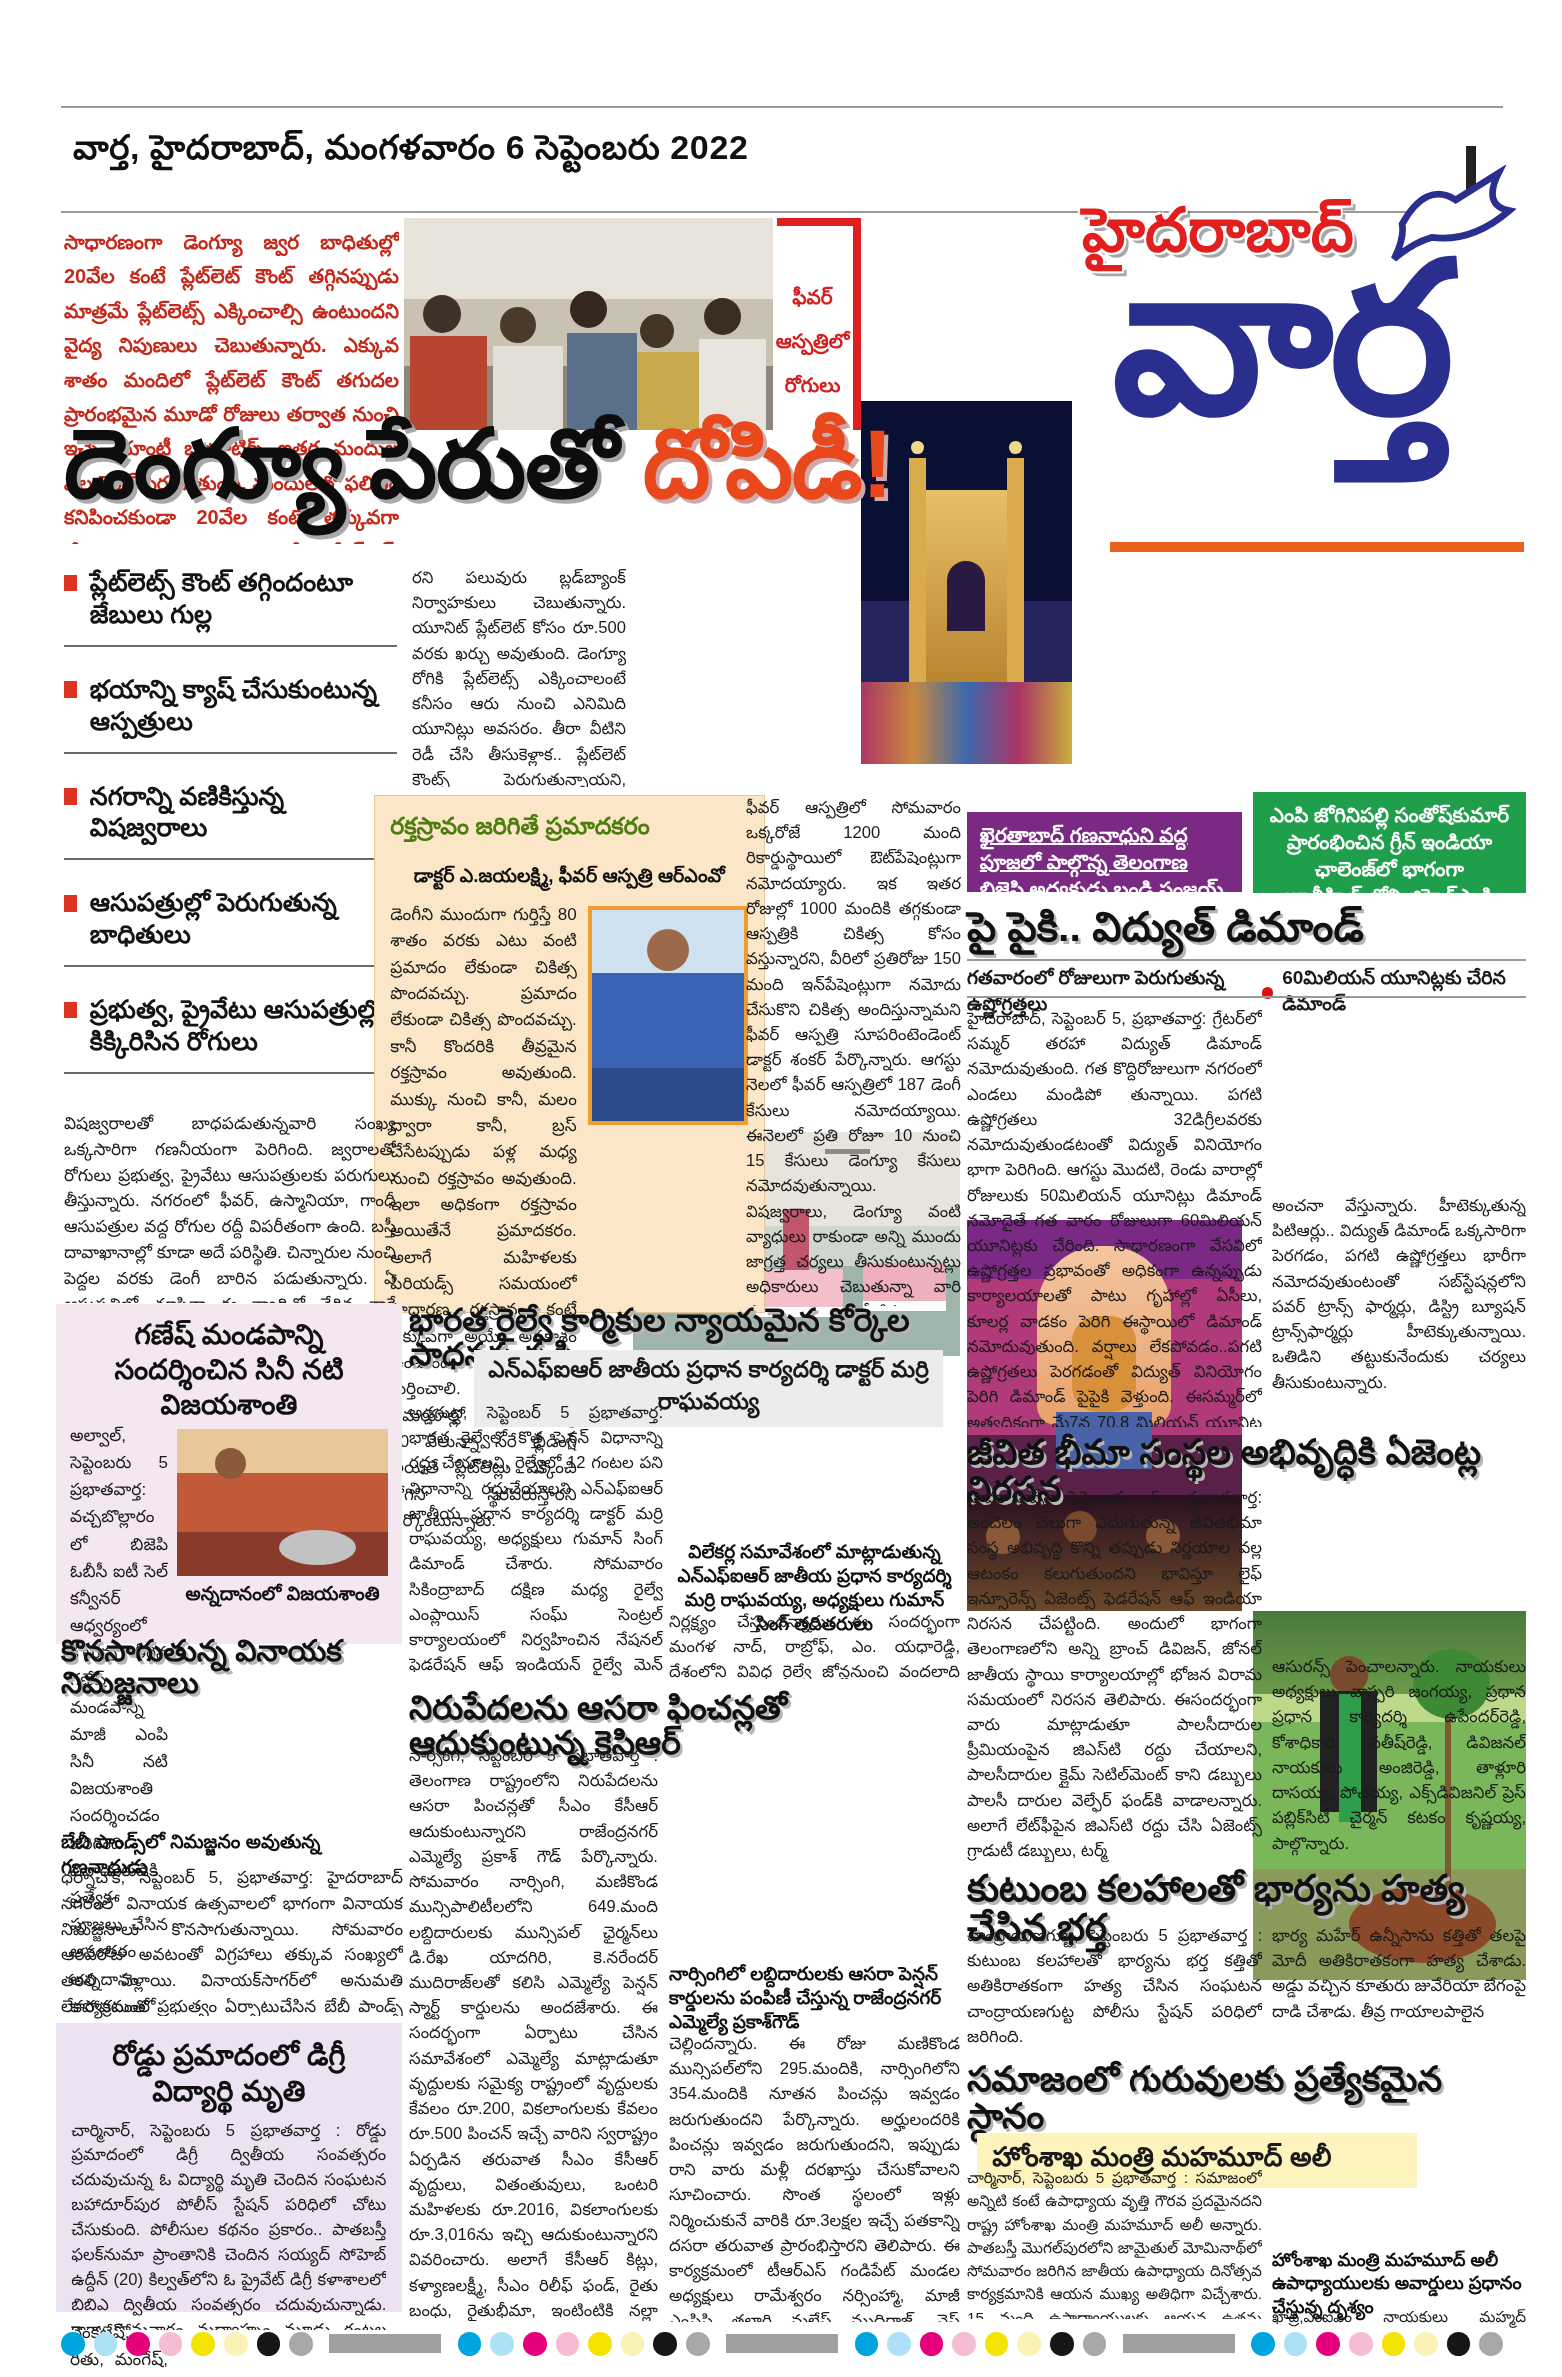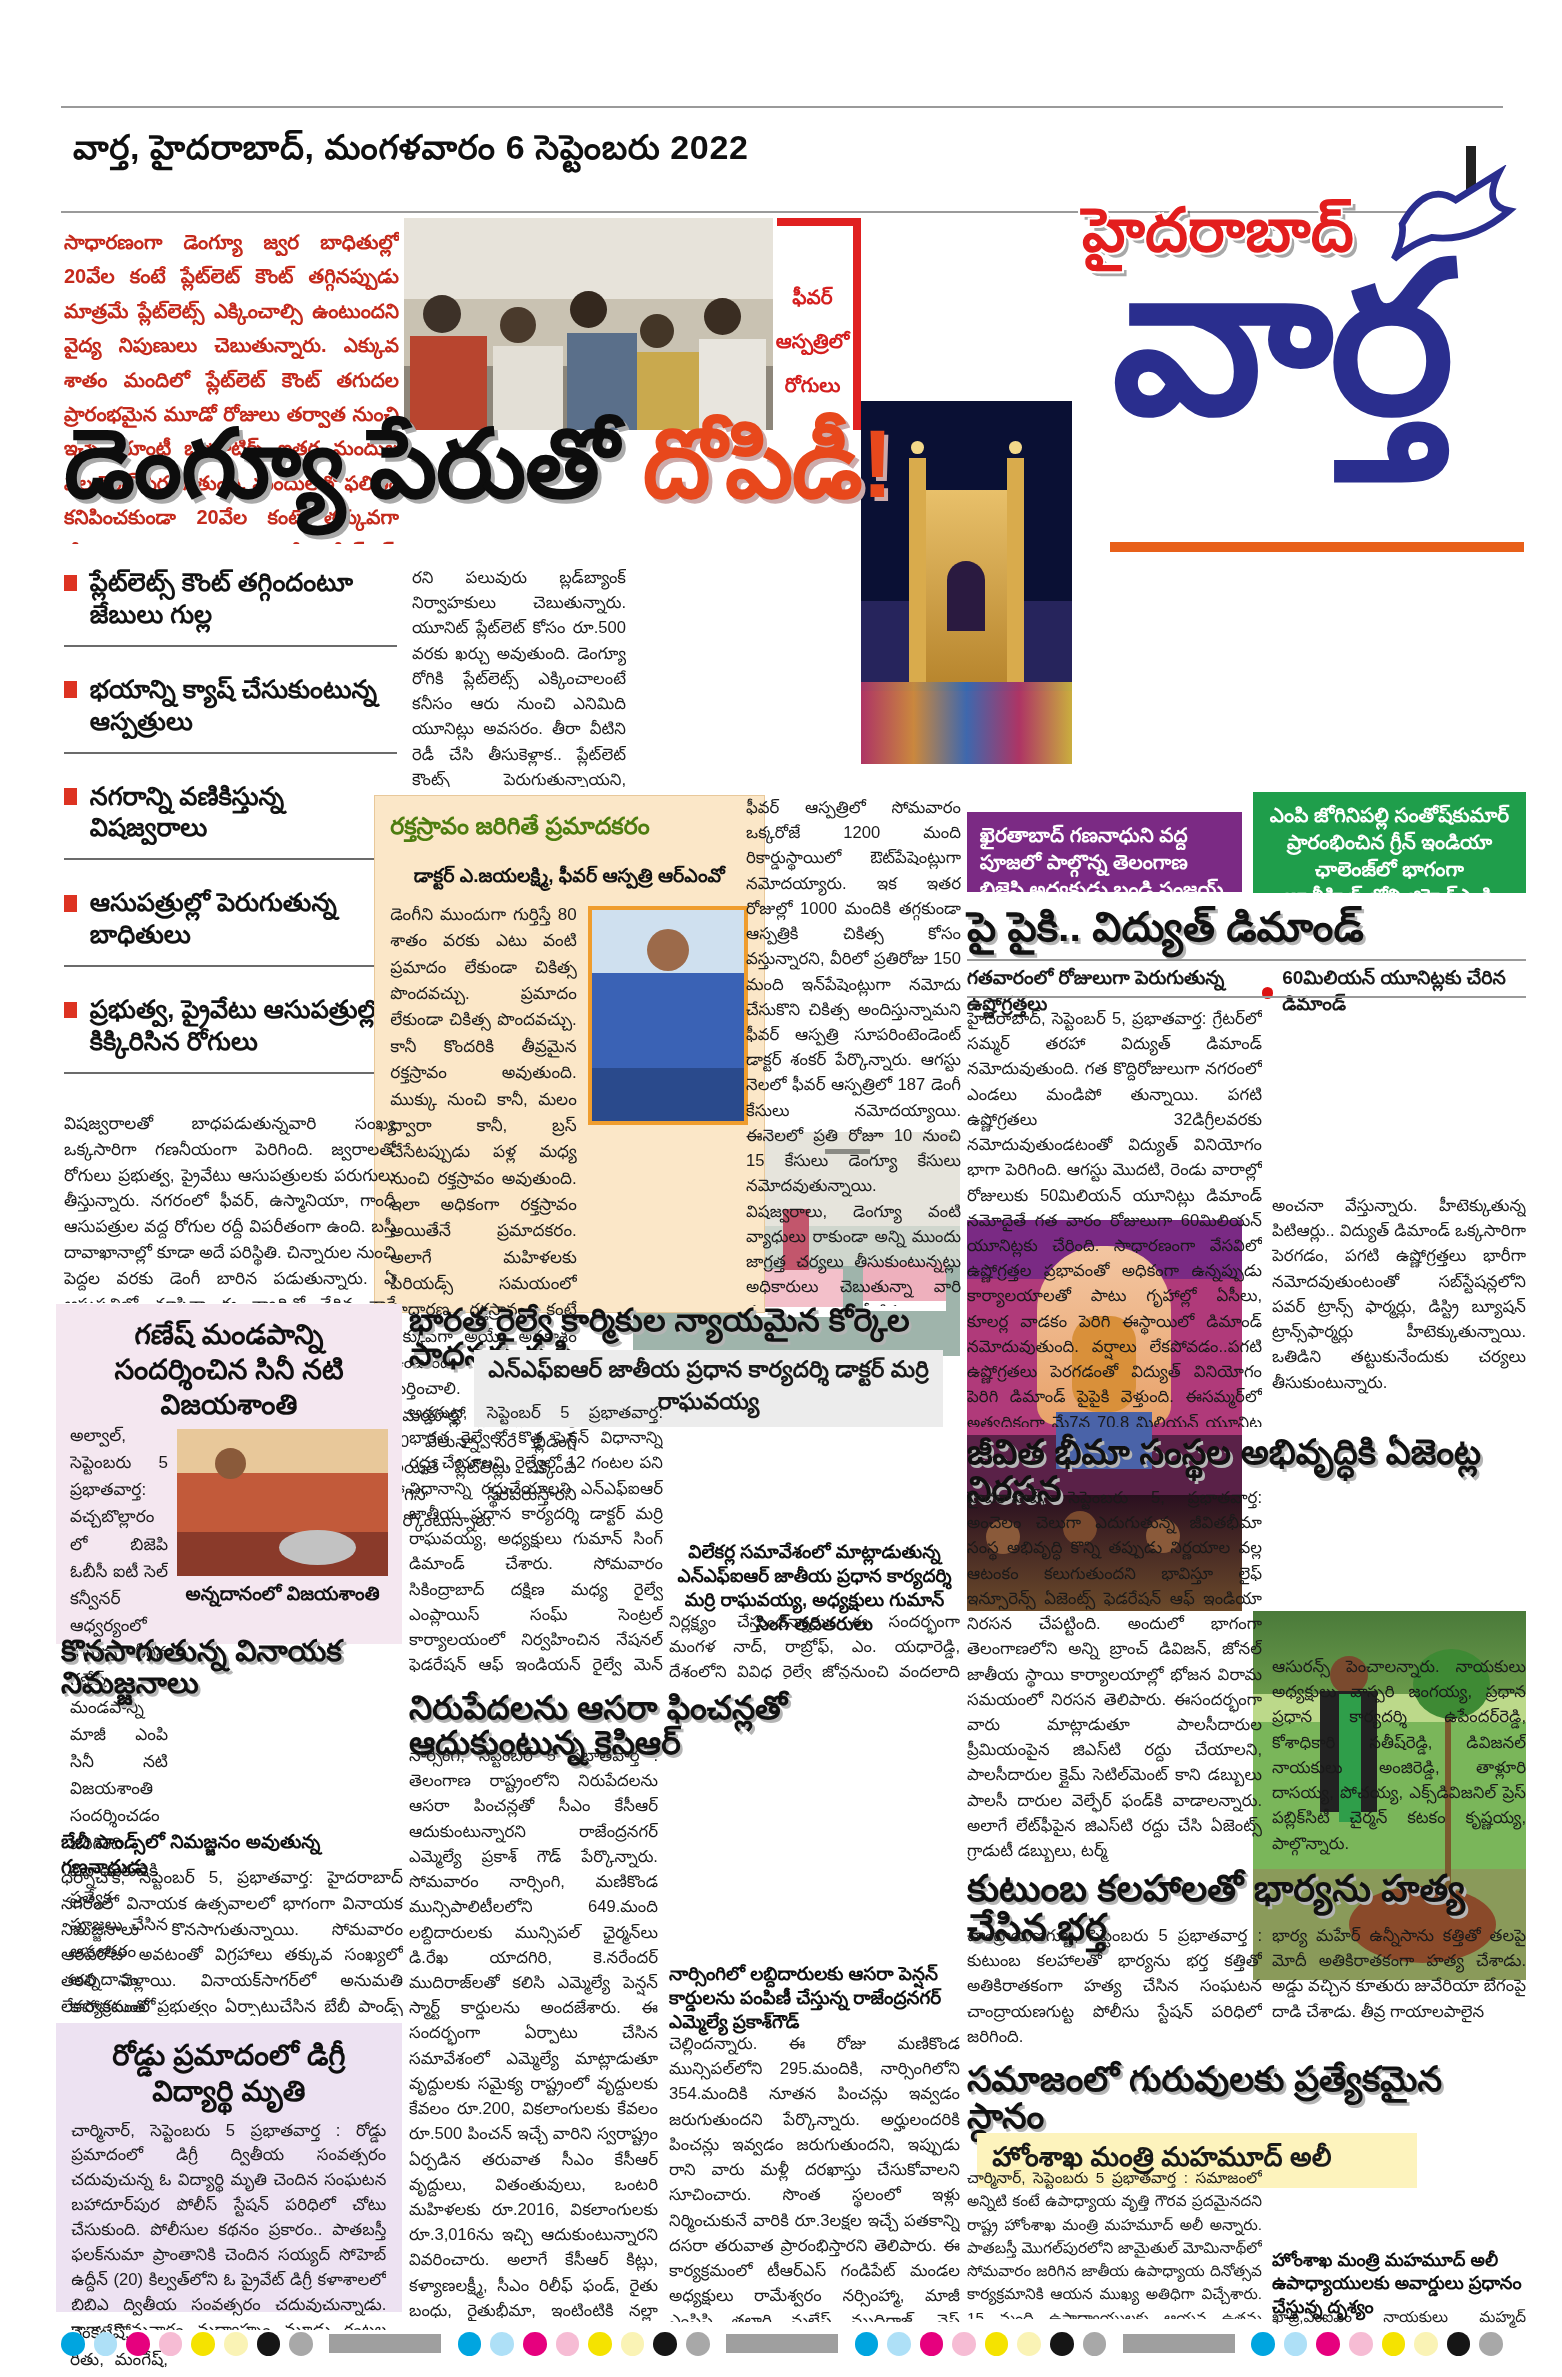--- a/index.html
+++ b/index.html
@@ -152,21 +152,21 @@
   <div class="abs photo" style="left:967px;top:421px;width:275px;height:391px;
        background:linear-gradient(#7a2a84 0 15%,#b03a7a 15% 55%,#5a2148 55% 100%);">
     <div class="abs" style="left:70px;top:25.5px;width:134px;height:179px;border-radius:64px 64px 19px 19px;background:linear-gradient(#f3c6a2,#e8a26a);"></div>
     <div class="abs" style="left:105px;top:96px;width:64px;height:96px;border-radius:25.5px;background:#d9903a;"></div>
     <div class="abs" style="left:89px;top:192px;width:96px;height:57px;background:#4a63a8;"></div>
     <div class="abs" style="left:0;top:275px;width:100%;height:116px;background:linear-gradient(#2a1020,#6b4a2a);"></div>
     <div class="abs" style="left:19px;top:300px;width:34px;height:34px;border-radius:50%;background:#8a5a3a;"></div>
     <div class="abs" style="left:96px;top:291px;width:34px;height:34px;border-radius:50%;background:#7a4a2e;"></div>
     <div class="abs" style="left:179px;top:299px;width:34px;height:34px;border-radius:50%;background:#8a5a3a;"></div>
   </div>
-  <div class="abs cap-purple" style="left:967px;top:812px;width:275px;height:80px;box-sizing:border-box;">ఖైరతాబాద్ గణనాధుని వద్ద పూజలో పాల్గొన్న తెలంగాణ బిజెపి అధ్యక్షుడు బండి సంజయ్</div>
+  <div class="abs cap-purple" style="left:967px;top:812px;width:275px;height:80px;box-sizing:border-box;text-decoration:underline;">ఖైరతాబాద్ గణనాధుని వద్ద పూజలో పాల్గొన్న తెలంగాణ బిజెపి అధ్యక్షుడు బండి సంజయ్</div>
 
   <div class="abs photo" style="left:1253px;top:421px;width:273px;height:369px;
        background:linear-gradient(#bcd98a 0 30%,#7ab65a 30% 70%,#8a9a5a 70% 100%);">
     <div class="abs" style="left:0;top:0;width:100%;height:83px;background:linear-gradient(#4a7a3a,#6a9a4a);"></div>
     <div class="abs" style="left:77px;top:45px;width:38px;height:38px;border-radius:50%;background:#7a4a2e;"></div>
     <div class="abs" style="left:67px;top:80px;width:57px;height:121px;background:#222;"></div>
     <div class="abs" style="left:86px;top:83px;width:22px;height:128px;background:#2f9e4a;"></div>
     <div class="abs" style="left:192px;top:77px;width:6.4px;height:211px;background:#7a5a2e;"></div>
     <div class="abs" style="left:160px;top:38px;width:77px;height:70px;border-radius:50%;background:#3e8a34;"></div>
     <div class="abs" style="left:96px;top:275px;width:147px;height:77px;border-radius:50%;background:#8a4a2a;"></div>

